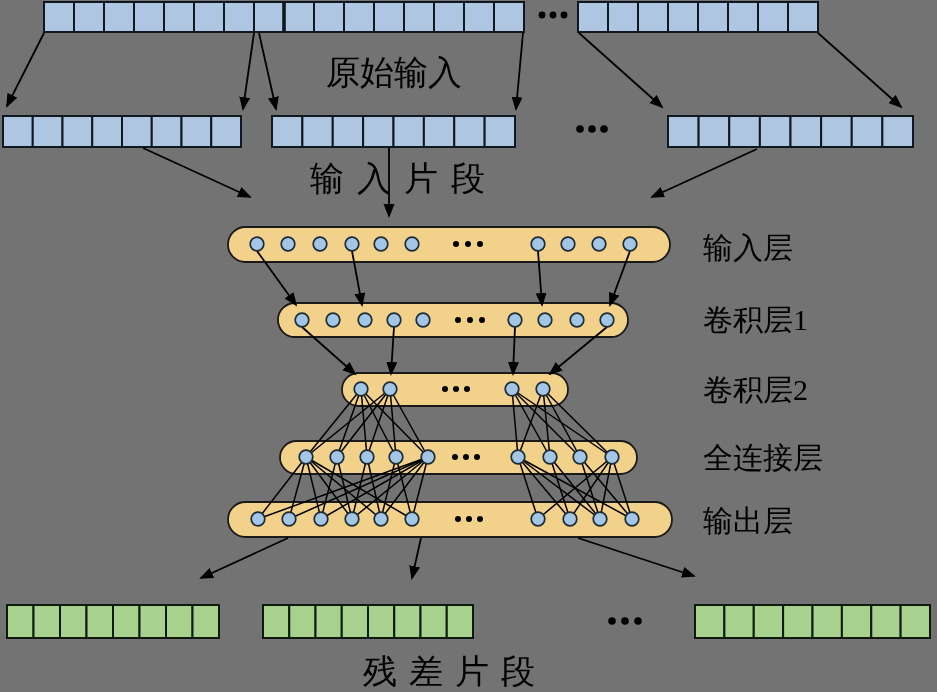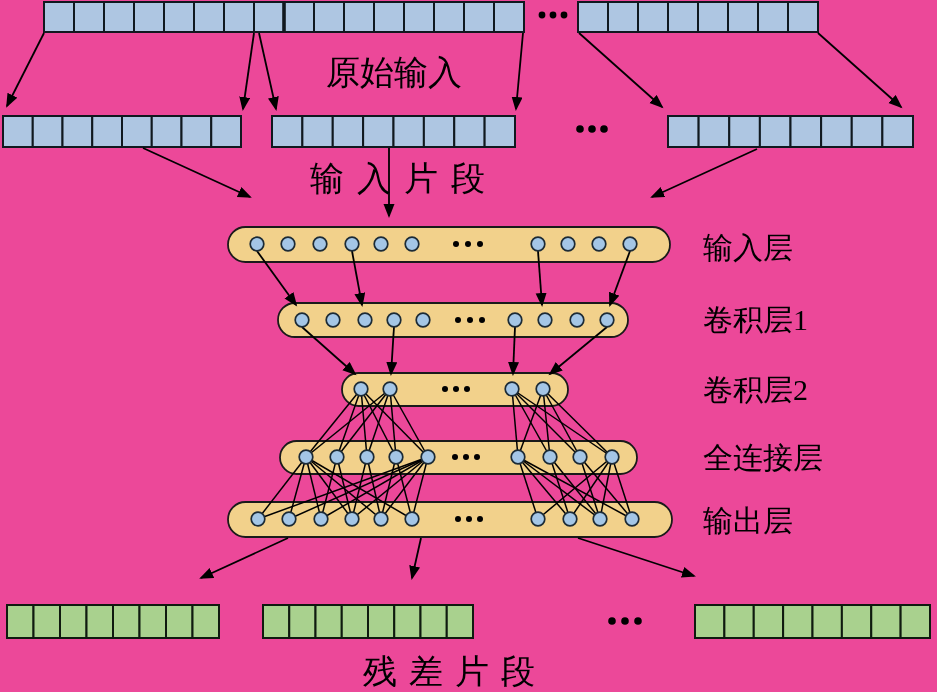--- a/index.html
+++ b/index.html
@@ -1,19 +1,19 @@
 <!DOCTYPE html>
 <html><head>
 <meta charset="utf-8">
 <style>
   html,body{margin:0;padding:0;background:#ffffff;}
   .canvas{
     position:relative;
     width:937px;height:692px;
-    background:#ec4899;
+    background:#737373;
     overflow:hidden;
     font-family:"Liberation Serif","DejaVu Serif",serif;
   }
   svg text{
     font-family:"Liberation Serif","DejaVu Serif",serif;
     fill:#000000;
   }
   .big-label{font-size:34px;}
   .layer-label{font-size:30px;}
 </style>

